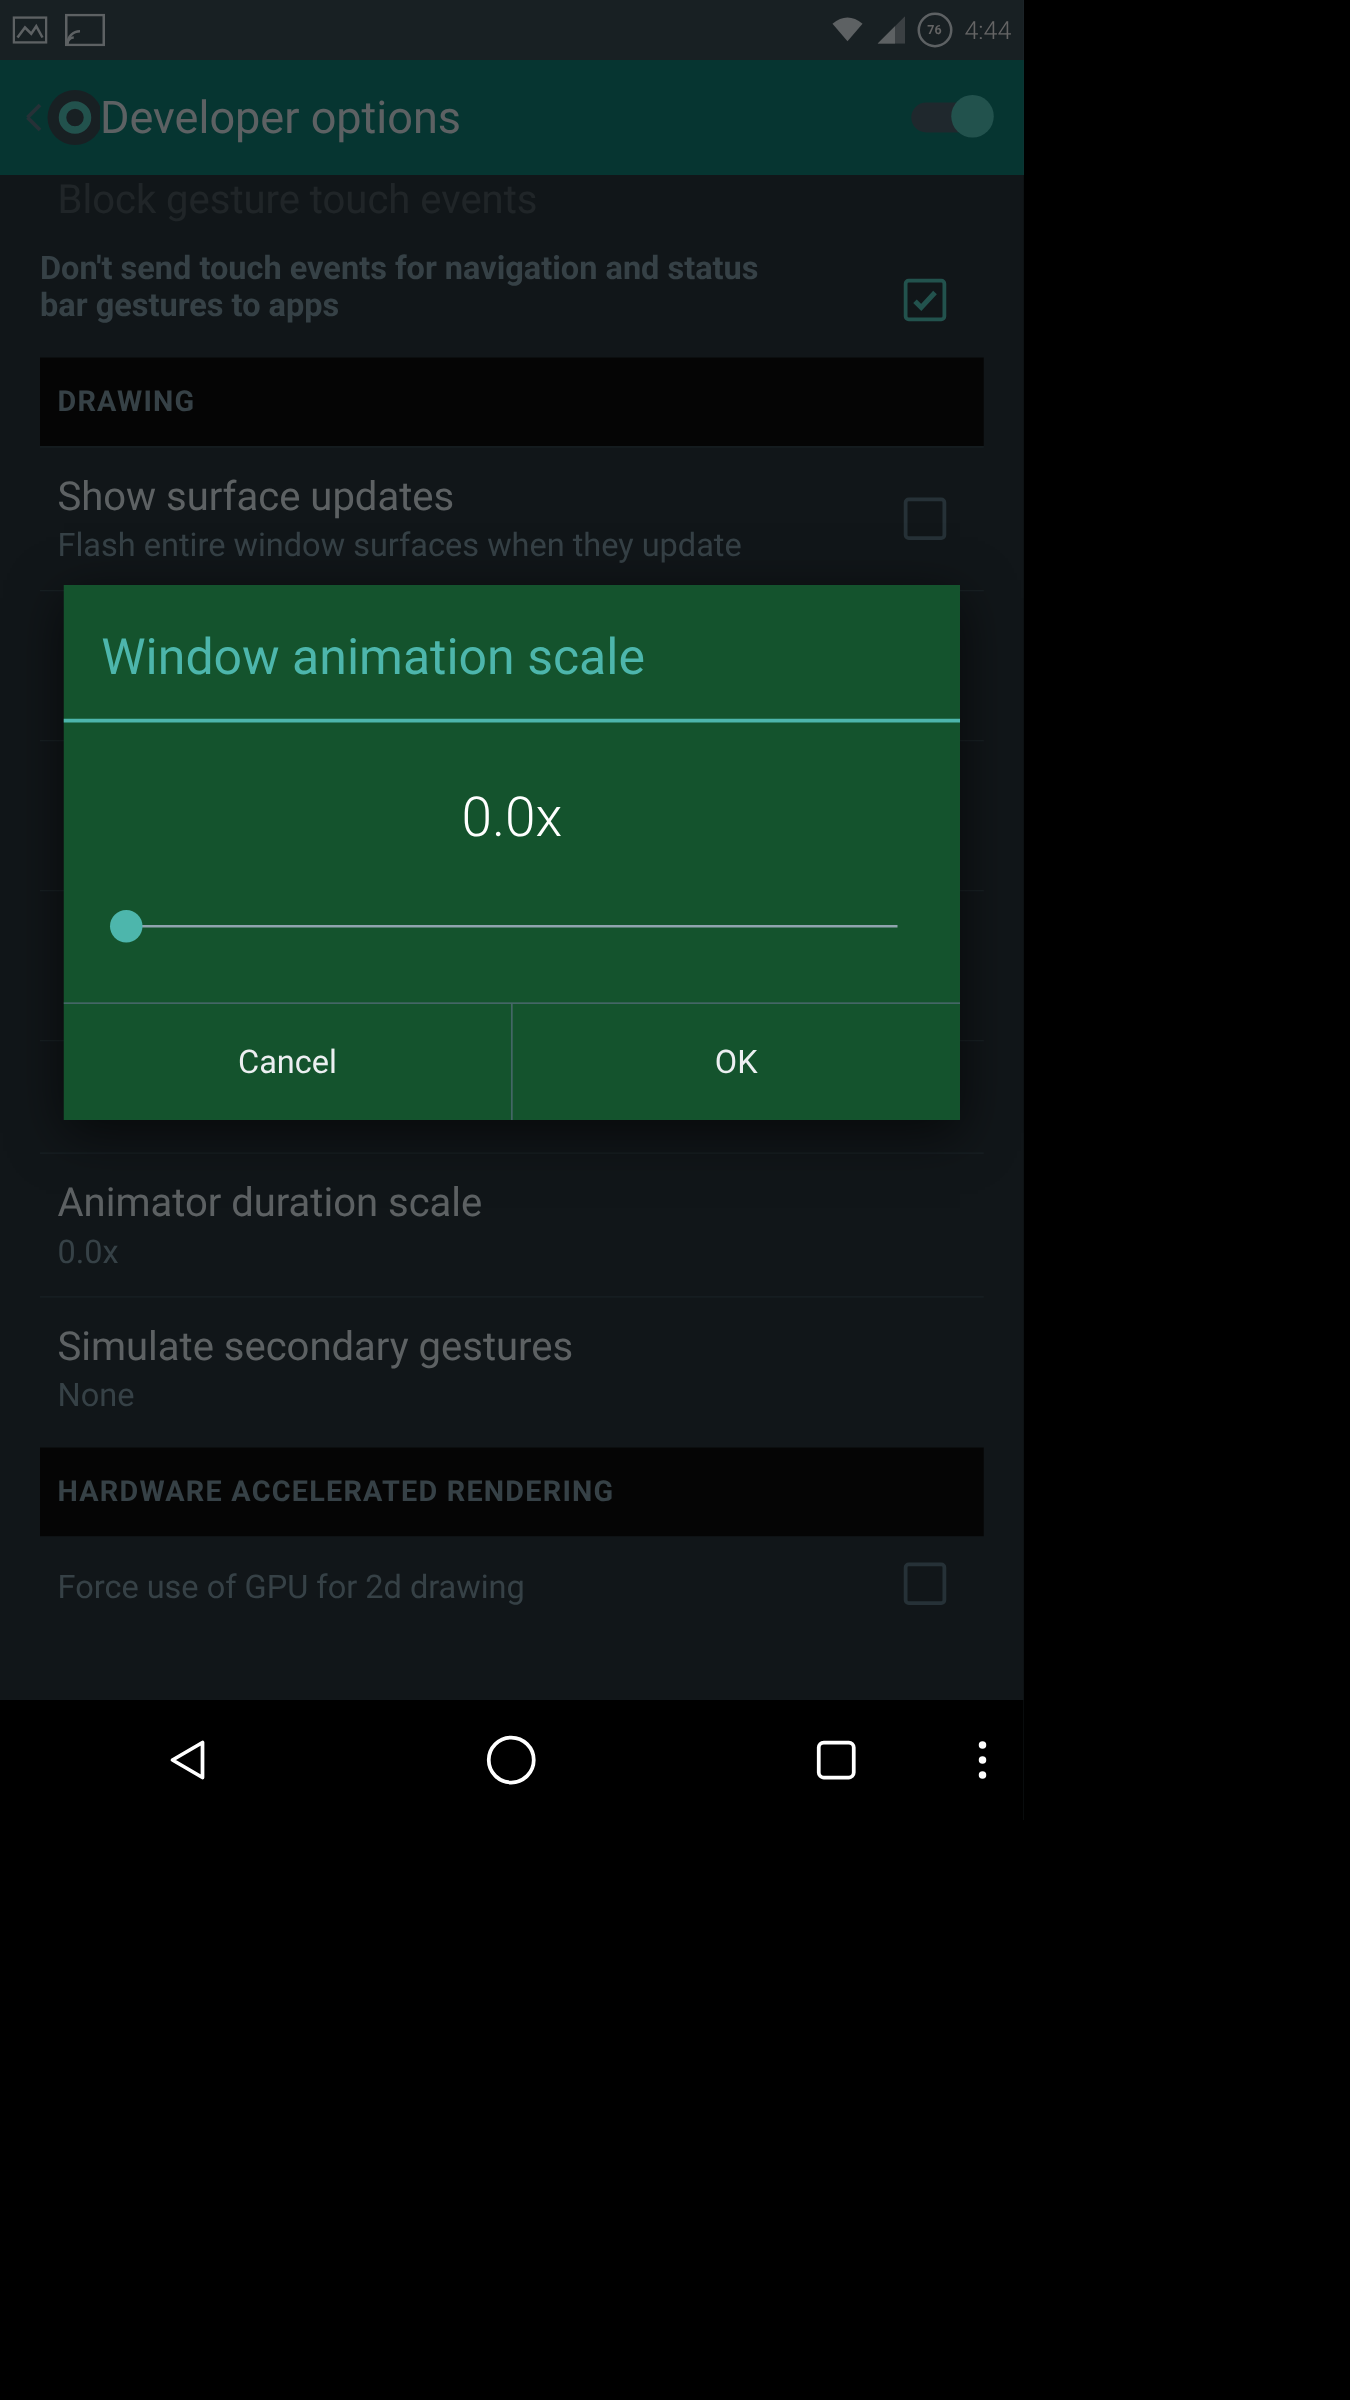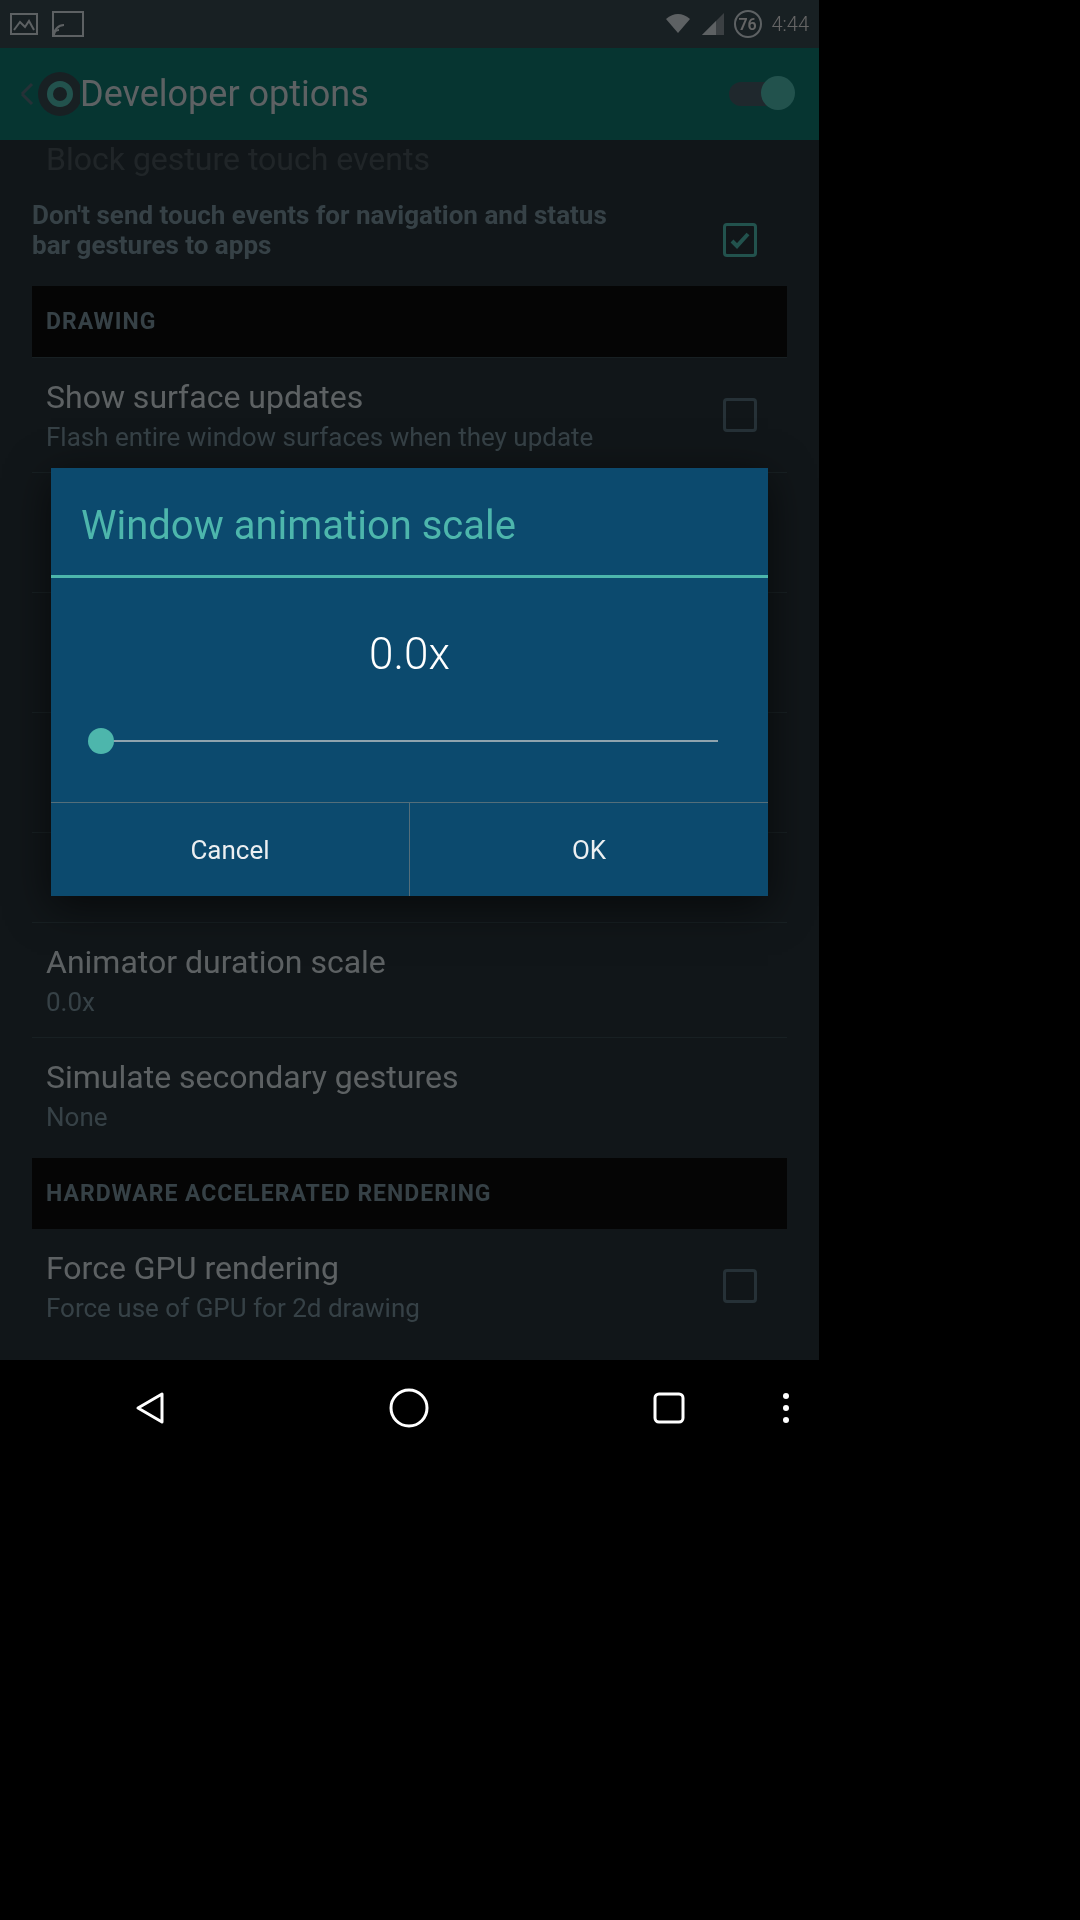--- a/index.html
+++ b/index.html
@@ -20,33 +20,33 @@
   .section-header { background: #0d0d0d; color: #78909c; font-size: 23px; font-weight: 700; letter-spacing: 1px; padding: 22px 14px; margin-top: 6px; }
   .checkbox { position: absolute; right: 30px; top: 50%; transform: translateY(-50%); width: 34px; height: 34px; border: 3px solid #4db6ac; border-radius: 4px; display: flex; align-items: center; justify-content: center; }
   .checkbox.unchecked { border-color: #546e7a; }
   .checkbox svg { width: 24px; height: 24px; }
   .spacer-row { height: 120px; border-top: 1px solid #37474f; }
   .dim-overlay { position: absolute; inset: 0; background: rgba(0,0,0,0.55); }
   .nav-bar { position: absolute; bottom: 0; left: 0; right: 0; height: 96px; background: #000; display: flex; align-items: center; justify-content: space-around; padding: 0 20px; }
   .nav-btn { width: 110px; display:flex; align-items:center; justify-content:center; }
   .nav-more { position:absolute; right:30px; top:50%; transform:translateY(-50%); display:flex; flex-direction:column; gap:6px; }
   .nav-more span { width:6px; height:6px; background:#fff; border-radius:50%; }
-  .dialog { position: absolute; left: 51px; top: 468px; width: 717px; background: #0c4a6e; box-shadow: 0 10px 40px rgba(0,0,0,0.6); }
+  .dialog { position: absolute; left: 51px; top: 468px; width: 717px; background: #14532d; box-shadow: 0 10px 40px rgba(0,0,0,0.6); }
   .dialog-title { color: #4db6ac; font-size: 40px; font-weight: 400; padding: 34px 30px 26px 30px; border-bottom: 3px solid #4db6ac; }
   .dialog-body { padding: 50px 40px 60px 40px; }
   .dialog-value { color: #fff; font-size: 44px; text-align: center; margin-bottom: 60px; font-weight: 300; }
   .slider-track { position: relative; height: 2px; background: #90a4ae; margin: 0 10px; }
   .slider-thumb { position: absolute; left: 0; top: 50%; transform: translate(-50%,-50%); width: 26px; height: 26px; background: #4db6ac; border-radius: 50%; }
   .dialog-actions { display:flex; border-top: 1px solid #546e7a; height: 94px; }
   .dialog-btn { flex:1; display:flex; align-items:center; justify-content:center; font-size: 26px; color:#eceff1; border-right: 1px solid #546e7a; }
   .dialog-btn:last-child { border-right:none; }
   .partial-row { padding: 0 0 16px 14px; }
   .partial-title { font-size: 32px; color: #cfd8dc; opacity: 0.2; }
   .stat-icon { display:inline-flex; }
-  .battery-circle { width:28px; height:28px; border:2px solid #cfd8dc; border-radius:50%; display:flex; align-items:center; justify-content:center; font-size:16px; font-weight:600; }
+  .battery-circle { width:28px; height:28px; border:2px solid #cfd8dc; border-radius:50%; display:flex; align-items:center; justify-content:center; font-size:10px; font-weight:600; }
   .time-text { font-size: 20px; }
 </style>
 </head>
 <body>
 
 <div class="screen">
 
   <div class="status-bar">
     <div class="status-left">
       <span class="stat-icon">
@@ -126,21 +126,20 @@
     </div>
 
     <div class="row">
       <div class="row-title">Simulate secondary gestures</div>
       <div class="row-sub">None</div>
     </div>
 
     <div class="section-header">HARDWARE ACCELERATED RENDERING</div>
 
     <div class="row" style="border-top:none;">
-      <div class="row-title">Force GPU rendering</div>
       <div class="row-sub">Force use of GPU for 2d drawing</div>
       <div class="checkbox unchecked"></div>
     </div>
   </div>
 
   <div class="dim-overlay" style="top:0; bottom:96px;"></div>
 
   <div class="dialog">
     <div class="dialog-title">Window animation scale</div>
     <div class="dialog-body">

